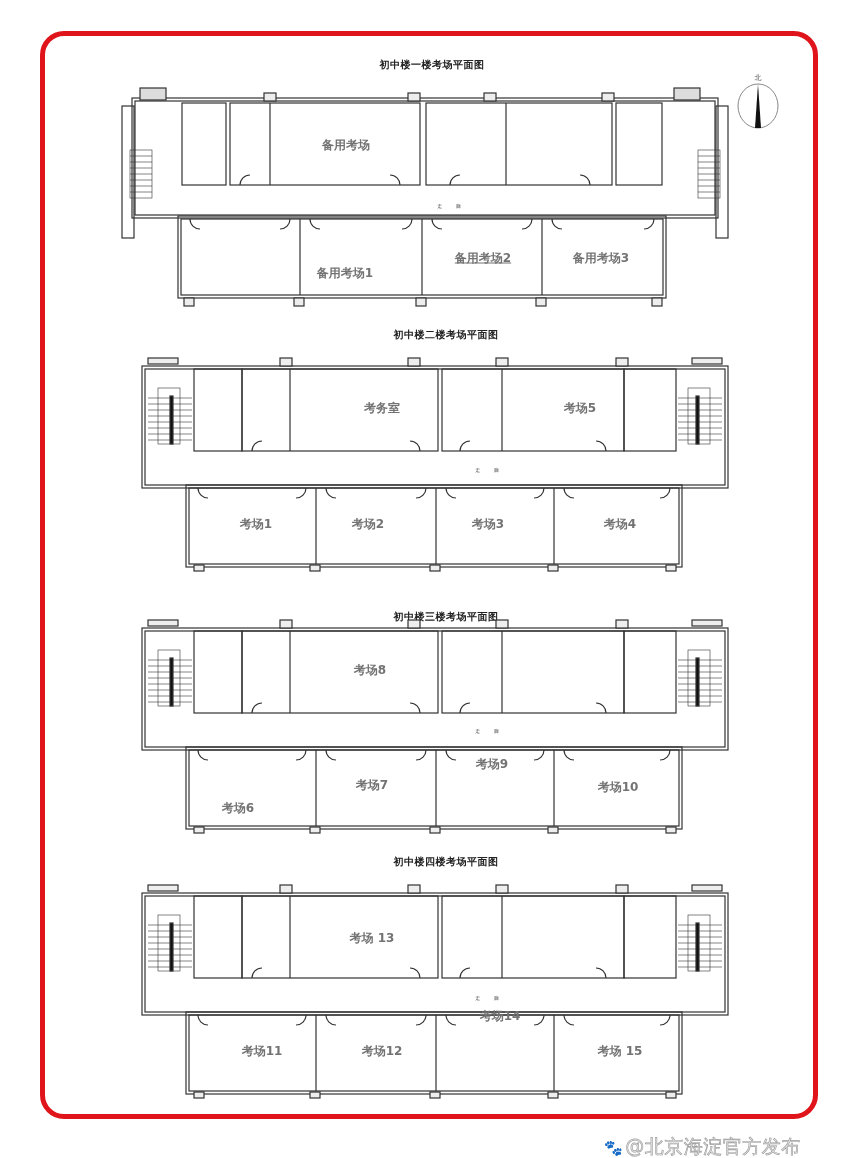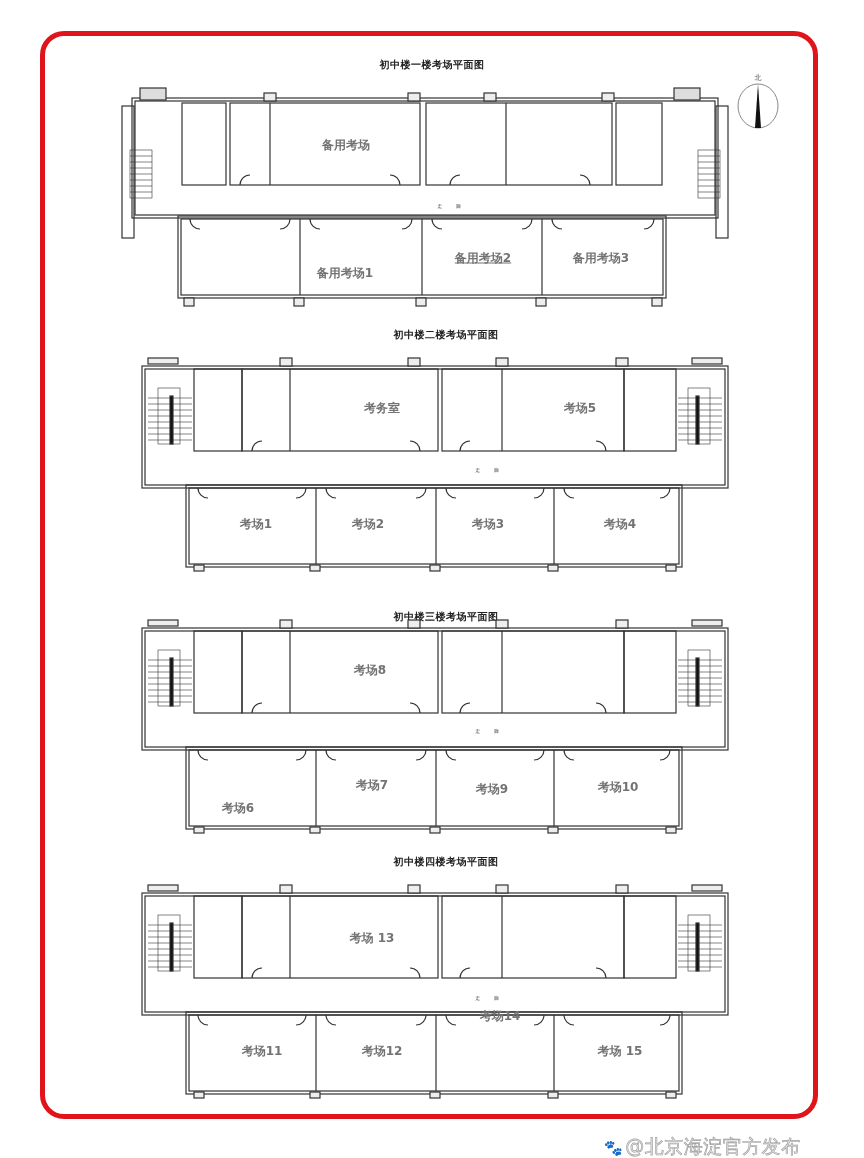--- a/index.html
+++ b/index.html
@@ -235,21 +235,21 @@
     <path d="M306,130 a10,10 0 0 0 10,10"></path>
       <path d="M404,130 a10,10 0 0 1 -10,10"></path>
     <path d="M424,130 a10,10 0 0 0 10,10"></path>
       <path d="M530,130 a10,10 0 0 1 -10,10"></path>
   </g>
 </svg>
 <div class="corr-label" style="left:490px; top:731px;">走 廊</div>
 <div class="room-label" style="left:370px; top:670px;">考场8</div>
 <div class="room-label" style="left:238px; top:785px;margin-top:23px;">考场6</div>
 <div class="room-label" style="left:372px; top:785px;">考场7</div>
-<div class="room-label" style="left:492px; top:789px;">考场9</div>
+<div class="room-label" style="left:492px; top:764px;">考场9</div>
 <div class="room-label" style="left:618px; top:787px;">考场10</div>
 
 <div class="floor-title" style="left:446px; top:855px;">初中楼四楼考场平面图</div>
 <svg class="plan" style="left:140px; top:885px;" width="590" height="212" viewBox="0 0 590 212">
   <g fill="none" stroke="#333" stroke-width="1.2">
     <rect x="2" y="8" width="586" height="122"></rect>
     <rect x="5" y="11" width="580" height="116"></rect>
     <rect x="8" y="0" width="30" height="6" fill="#eee"></rect>
     <rect x="552" y="0" width="30" height="6" fill="#eee"></rect>
     <g stroke-width="0.6">

